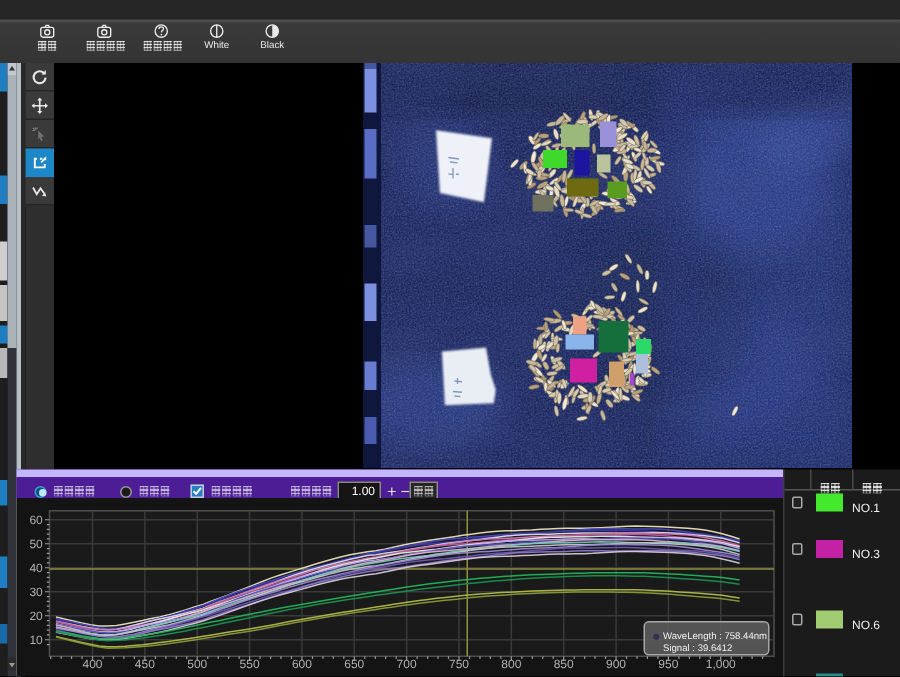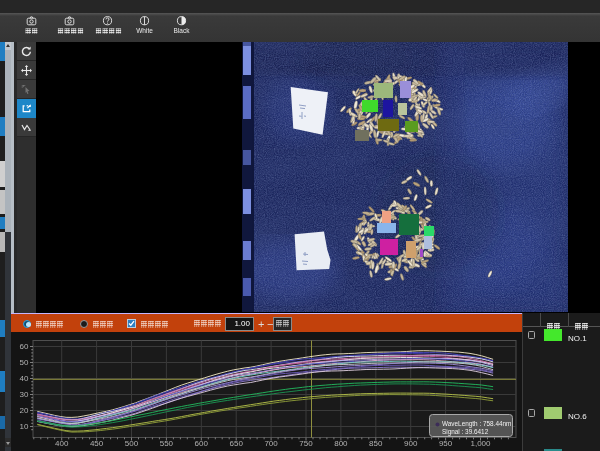--- a/index.html
+++ b/index.html
@@ -19,21 +19,21 @@
 
 #lcol{left:0;top:42px;width:5px;height:409px;background:#1e1e1e}
 #lscroll{left:5px;top:42px;width:6px;height:409px;background:#30343a}
 #lline{left:11px;top:42px;width:2.5px;height:409px;background:#b6bec6}
 
 #ltool{left:17px;top:42px;width:19px;height:271px;background:#2e2e2e}
 .lbtn{position:absolute;left:0;width:19px;height:19px;background:#3a3a3a;border-bottom:1px solid #262626;display:flex;align-items:center;justify-content:center}
 
 #viewport{left:36px;top:42px;width:564px;height:271px;background:#000}
 
-#ctrlbar{left:11px;top:313px;width:511px;height:19px;background:#c2410c;border-top:1px solid #c4b5fd;color:#e8e8e8}
+#ctrlbar{left:11px;top:313px;width:511px;height:19px;background:#4c1d95;border-top:5px solid #c4b5fd;color:#e8e8e8}
 .ctrl{position:absolute;top:0;height:19px;display:flex;align-items:center}
 
 #legend{left:522px;top:313px;width:78px;height:138px;background:#1b1b1b;border-left:1px solid #3c3c3c}
 .lrow{position:absolute;left:0;width:78px;height:15.6px}
 .lchk{position:absolute;left:4.5px;top:4px;width:7.5px;height:7.5px;border:1px solid #a8a8a8;border-radius:1.5px;background:#222}
 .lsw{position:absolute;left:20.5px;top:1.8px;width:18px;height:12px}
 .llab{position:absolute;left:45px;top:7px;font-size:8px;color:#f0f0f0}
 .ax{font-size:8px;fill:#b2b2b2}
 </style></head>
 <body>
@@ -897,20 +897,25 @@
     <div class="abs" style="left:16.5px;top:0;width:1px;height:13.5px;background:#4a4a4a"></div>
     <div class="abs" style="left:44.5px;top:0;width:1px;height:13.5px;background:#4a4a4a"></div>
     <div class="abs" style="left:23px;top:3.5px"><i class="cjk"></i><i class="cjk"></i></div>
     <div class="abs" style="left:51px;top:3.5px"><i class="cjk"></i><i class="cjk"></i></div>
   </div>
   <div class="lrow" style="top:14.2px">
     <div class="lchk"></div>
         <div class="lsw" style="background:#44e82c"></div>
         <div class="llab">NO.1</div>
   </div>
+  <div class="lrow" style="top:45.4px">
+    <div class="lchk"></div>
+        <div class="lsw" style="background:#c422a6"></div>
+        <div class="llab">NO.3</div>
+  </div>
   <div class="lrow" style="top:92.2px">
     <div class="lchk"></div>
         <div class="lsw" style="background:#a0cb70"></div>
         <div class="llab">NO.6</div>
   </div>
   <div class="abs" style="left:20.5px;top:136px;width:18px;height:2px;background:#2a8a8a"></div>
 </div>
 </div>
 
 </body></html>

